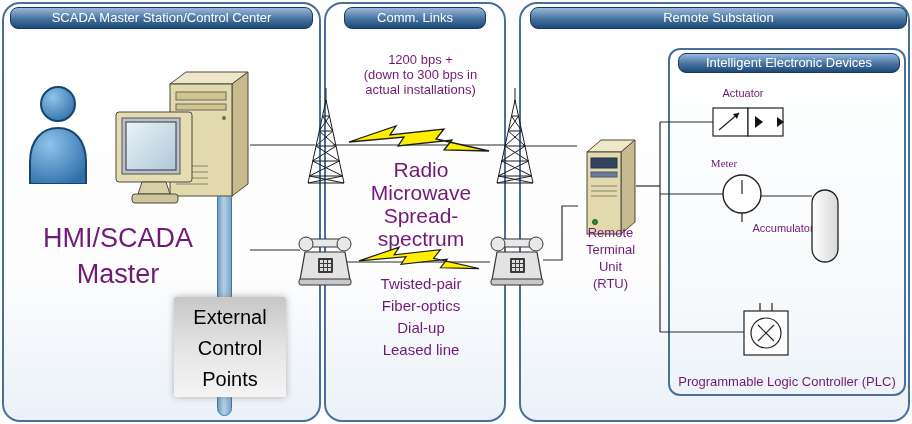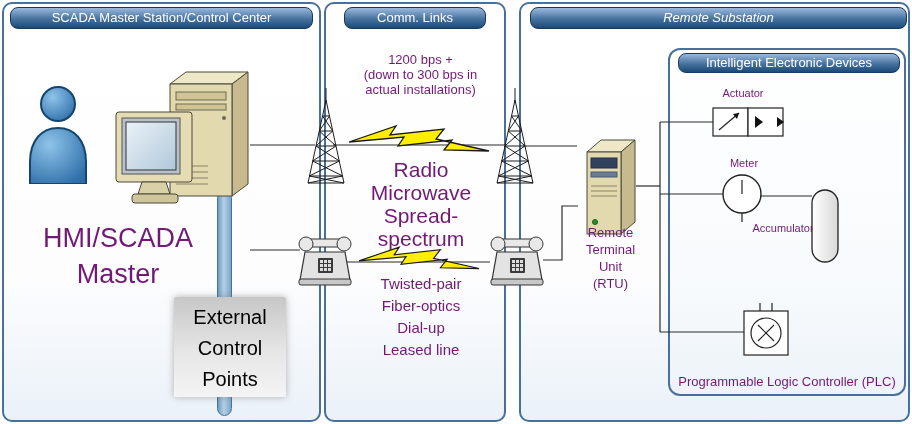--- a/index.html
+++ b/index.html
@@ -1,20 +1,20 @@
 <!DOCTYPE html>
 <html><head>
 <meta charset="utf-8">
 <style>
   * { margin:0; padding:0; box-sizing:border-box; }
   body { font-family:"Liberation Sans", sans-serif; background:#ffffff; }
   .canvas { position:relative; width:912px; height:424px; background:#ffffff; overflow:hidden; }
   .abs { position:absolute; }
   .panel {
-    position:absolute; border:2px solid #49709b; border-radius:10px;
+    position:absolute; border:2px solid #49709b; border-radius:18px;
     background:linear-gradient(180deg,#ffffff 0%,#fdfdfe 65%,#eaf1f8 100%);
   }
   .panel-title {
     position:absolute; top:3px; height:22px;
     border:1px solid #16395c; border-radius:8px;
     background:linear-gradient(180deg,#9ab8dc 0%,#46729f 55%,#1c4a77 100%);
     color:#ffffff; font-size:13px; line-height:20px; text-align:center;
   }
   .ied-panel {
     position:absolute; border:2px solid #49709b; border-radius:12px;
@@ -39,21 +39,21 @@
 
   <div class="panel" style="left:2px; top:2px; width:319px; height:420px;">
     <div class="panel-title" style="left:6px; right:6px;">SCADA Master Station/Control Center</div>
   </div>
 
   <div class="panel" style="left:324px; top:2px; width:182px; height:420px;">
     <div class="panel-title" style="left:18px; right:18px;">Comm. Links</div>
   </div>
 
   <div class="panel" style="left:519px; top:2px; width:391px; height:420px;">
-    <div class="panel-title" style="left:9px; right:1px;font-style:italic;">Remote Substation</div>
+    <div class="panel-title" style="left:9px; right:1px;">Remote Substation</div>
   </div>
 
   <div class="ied-panel" style="left:668px; top:48px; width:238px; height:348px;">
     <div class="panel-title" style="left:8px; right:4px; height:20px; line-height:18px;">Intelligent Electronic Devices</div>
   </div>
 
   <svg class="abs" style="left:0; top:0;" width="912" height="424" viewBox="0 0 912 424">
     <g stroke="#2a2a2a" stroke-width="1.2" fill="none">
       <path d="M250,145 H315"></path>
       <path d="M333,145 H505"></path>
@@ -242,21 +242,21 @@
 
   <svg class="abs" style="left:695px; top:100px;" width="95" height="42" viewBox="0 0 95 42">
     <rect x="18" y="8" width="35" height="28" fill="#ffffff" stroke="#222222" stroke-width="1.2"></rect>
     <rect x="53" y="8" width="35" height="28" fill="#ffffff" stroke="#222222" stroke-width="1.2"></rect>
     <line x1="24" y1="30" x2="44" y2="13" stroke="#222222" stroke-width="1.2"></line>
     <polygon points="44,13 38,14 42,19" fill="#111111"></polygon>
     <polygon points="60,16 68,22 60,28" fill="#111111"></polygon>
     <polygon points="82,17 89,22 82,27" fill="#111111"></polygon>
   </svg>
 
-  <div class="label" style="left:716px; top:157px; width:56px; font-size:11px;">Meter</div>
+  <div class="label" style="left:696px; top:157px; width:56px; font-size:11px;font-family:Liberation Serif, serif;">Meter</div>
 
   <svg class="abs" style="left:718px; top:168px;" width="48" height="54" viewBox="0 0 48 54">
     <circle cx="24" cy="26" r="19" fill="#ffffff" stroke="#222222" stroke-width="1.4"></circle>
     <line x1="24" y1="26" x2="24" y2="12" stroke="#222222" stroke-width="1.2"></line>
     <line x1="24" y1="45" x2="24" y2="54" stroke="#222222" stroke-width="1.2"></line>
   </svg>
 
   <div class="label" style="left:744px; top:222px; width:78px; font-size:11px;">Accumulator</div>
 
   <svg class="abs" style="left:808px; top:188px;" width="34" height="76" viewBox="0 0 34 76">

